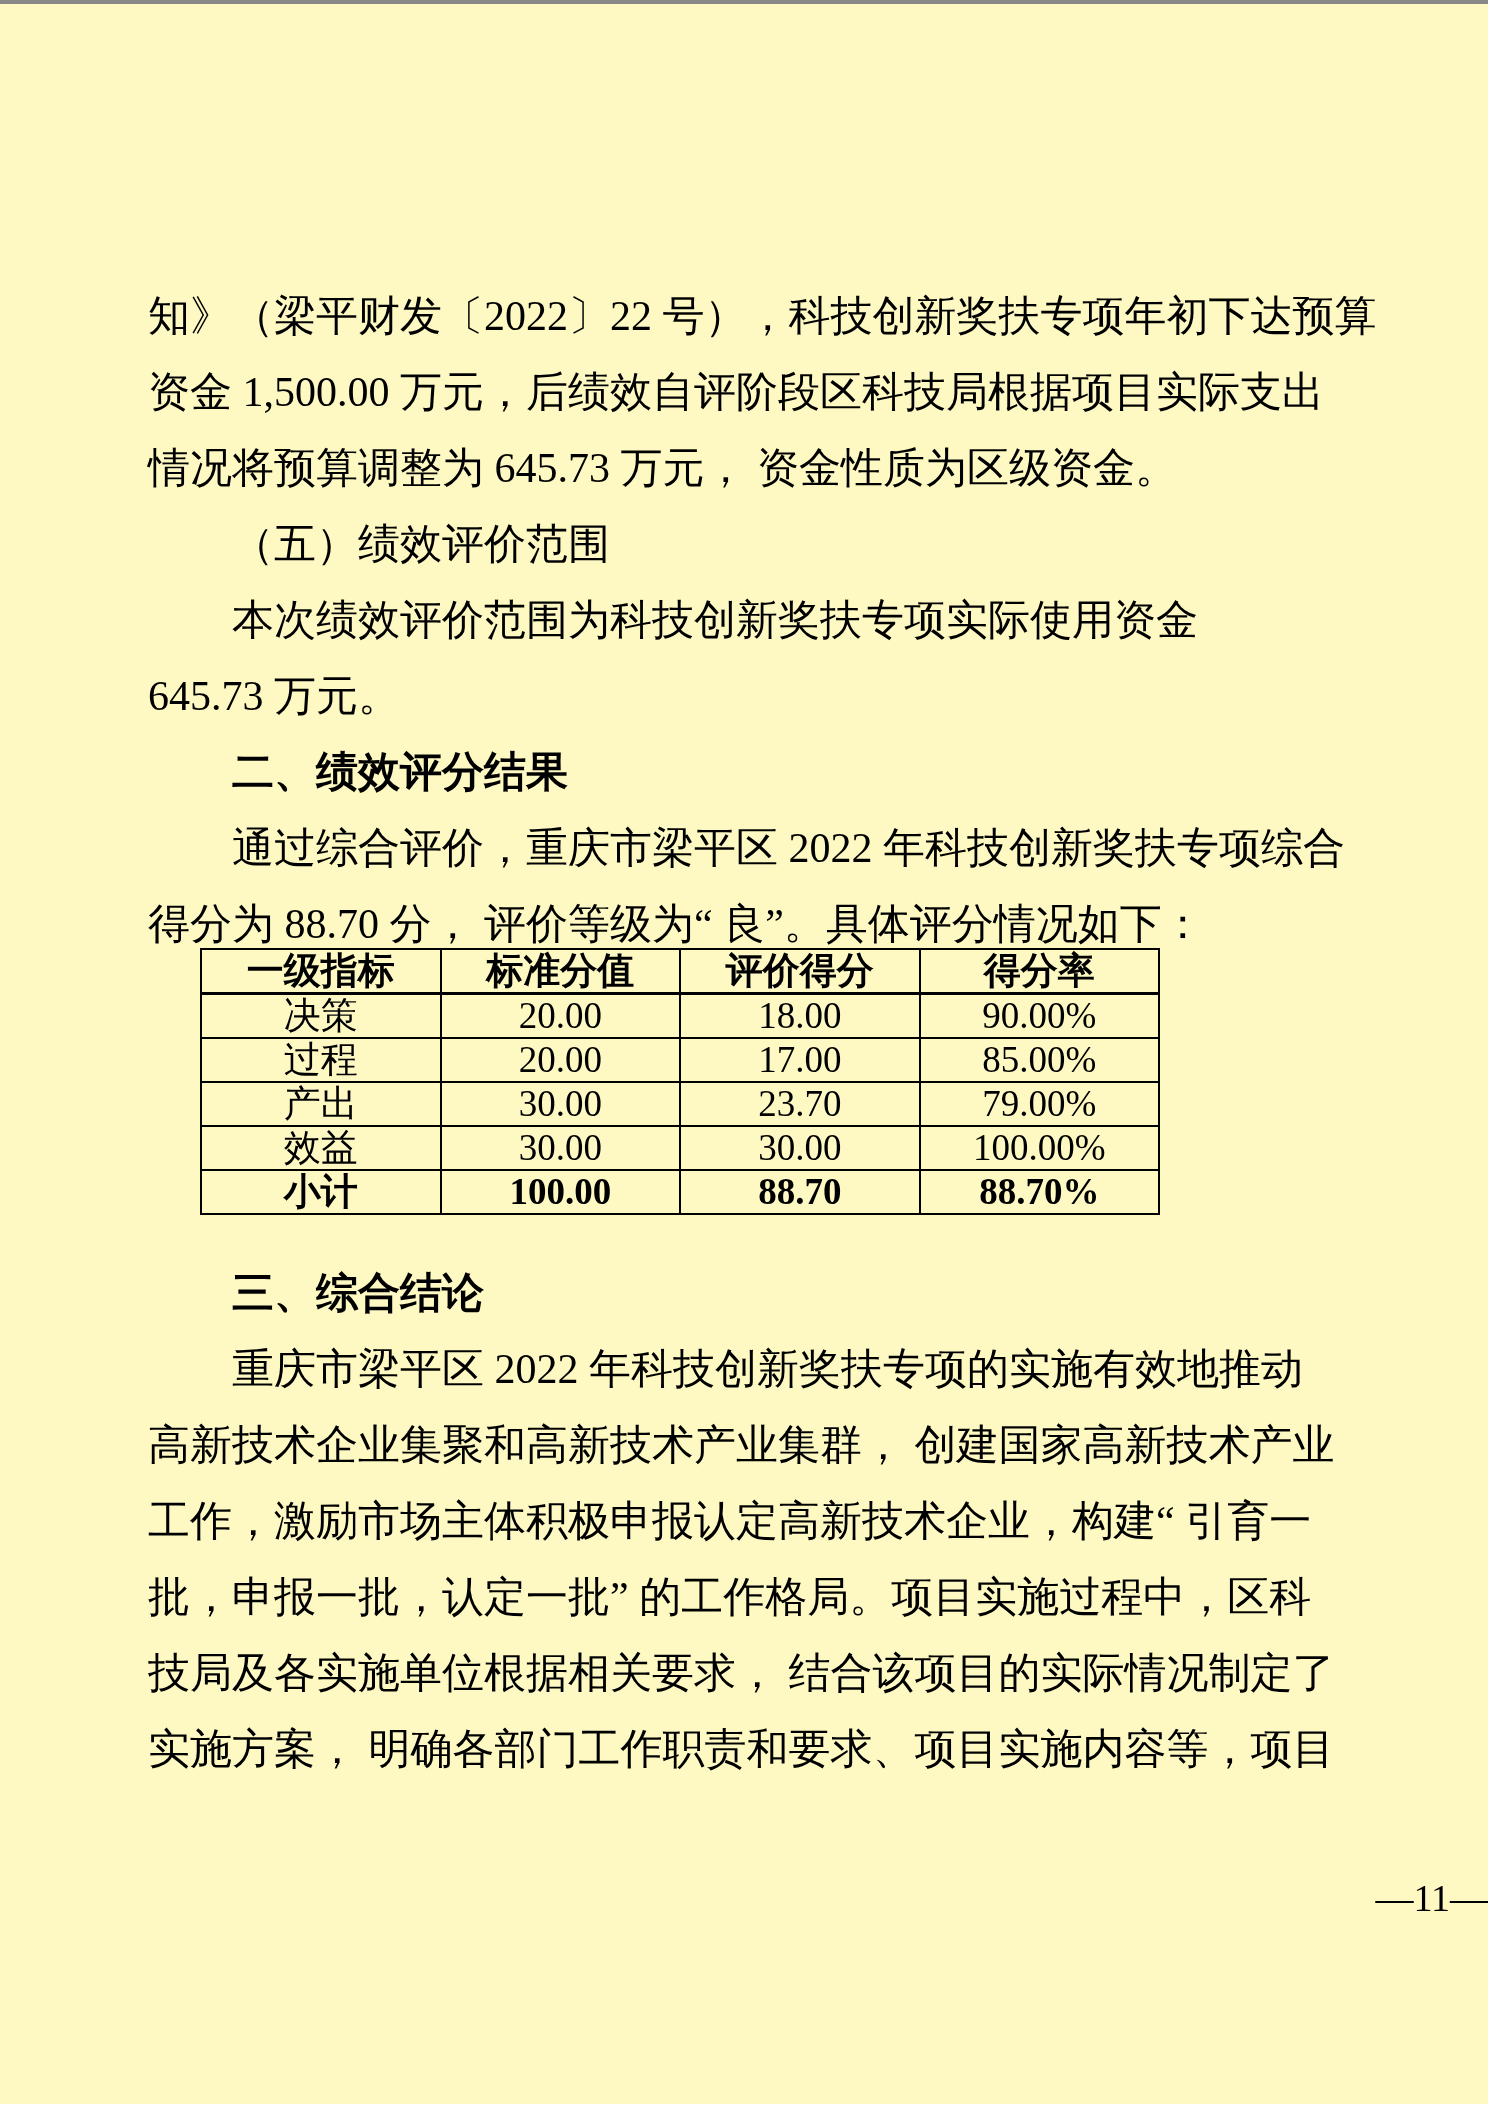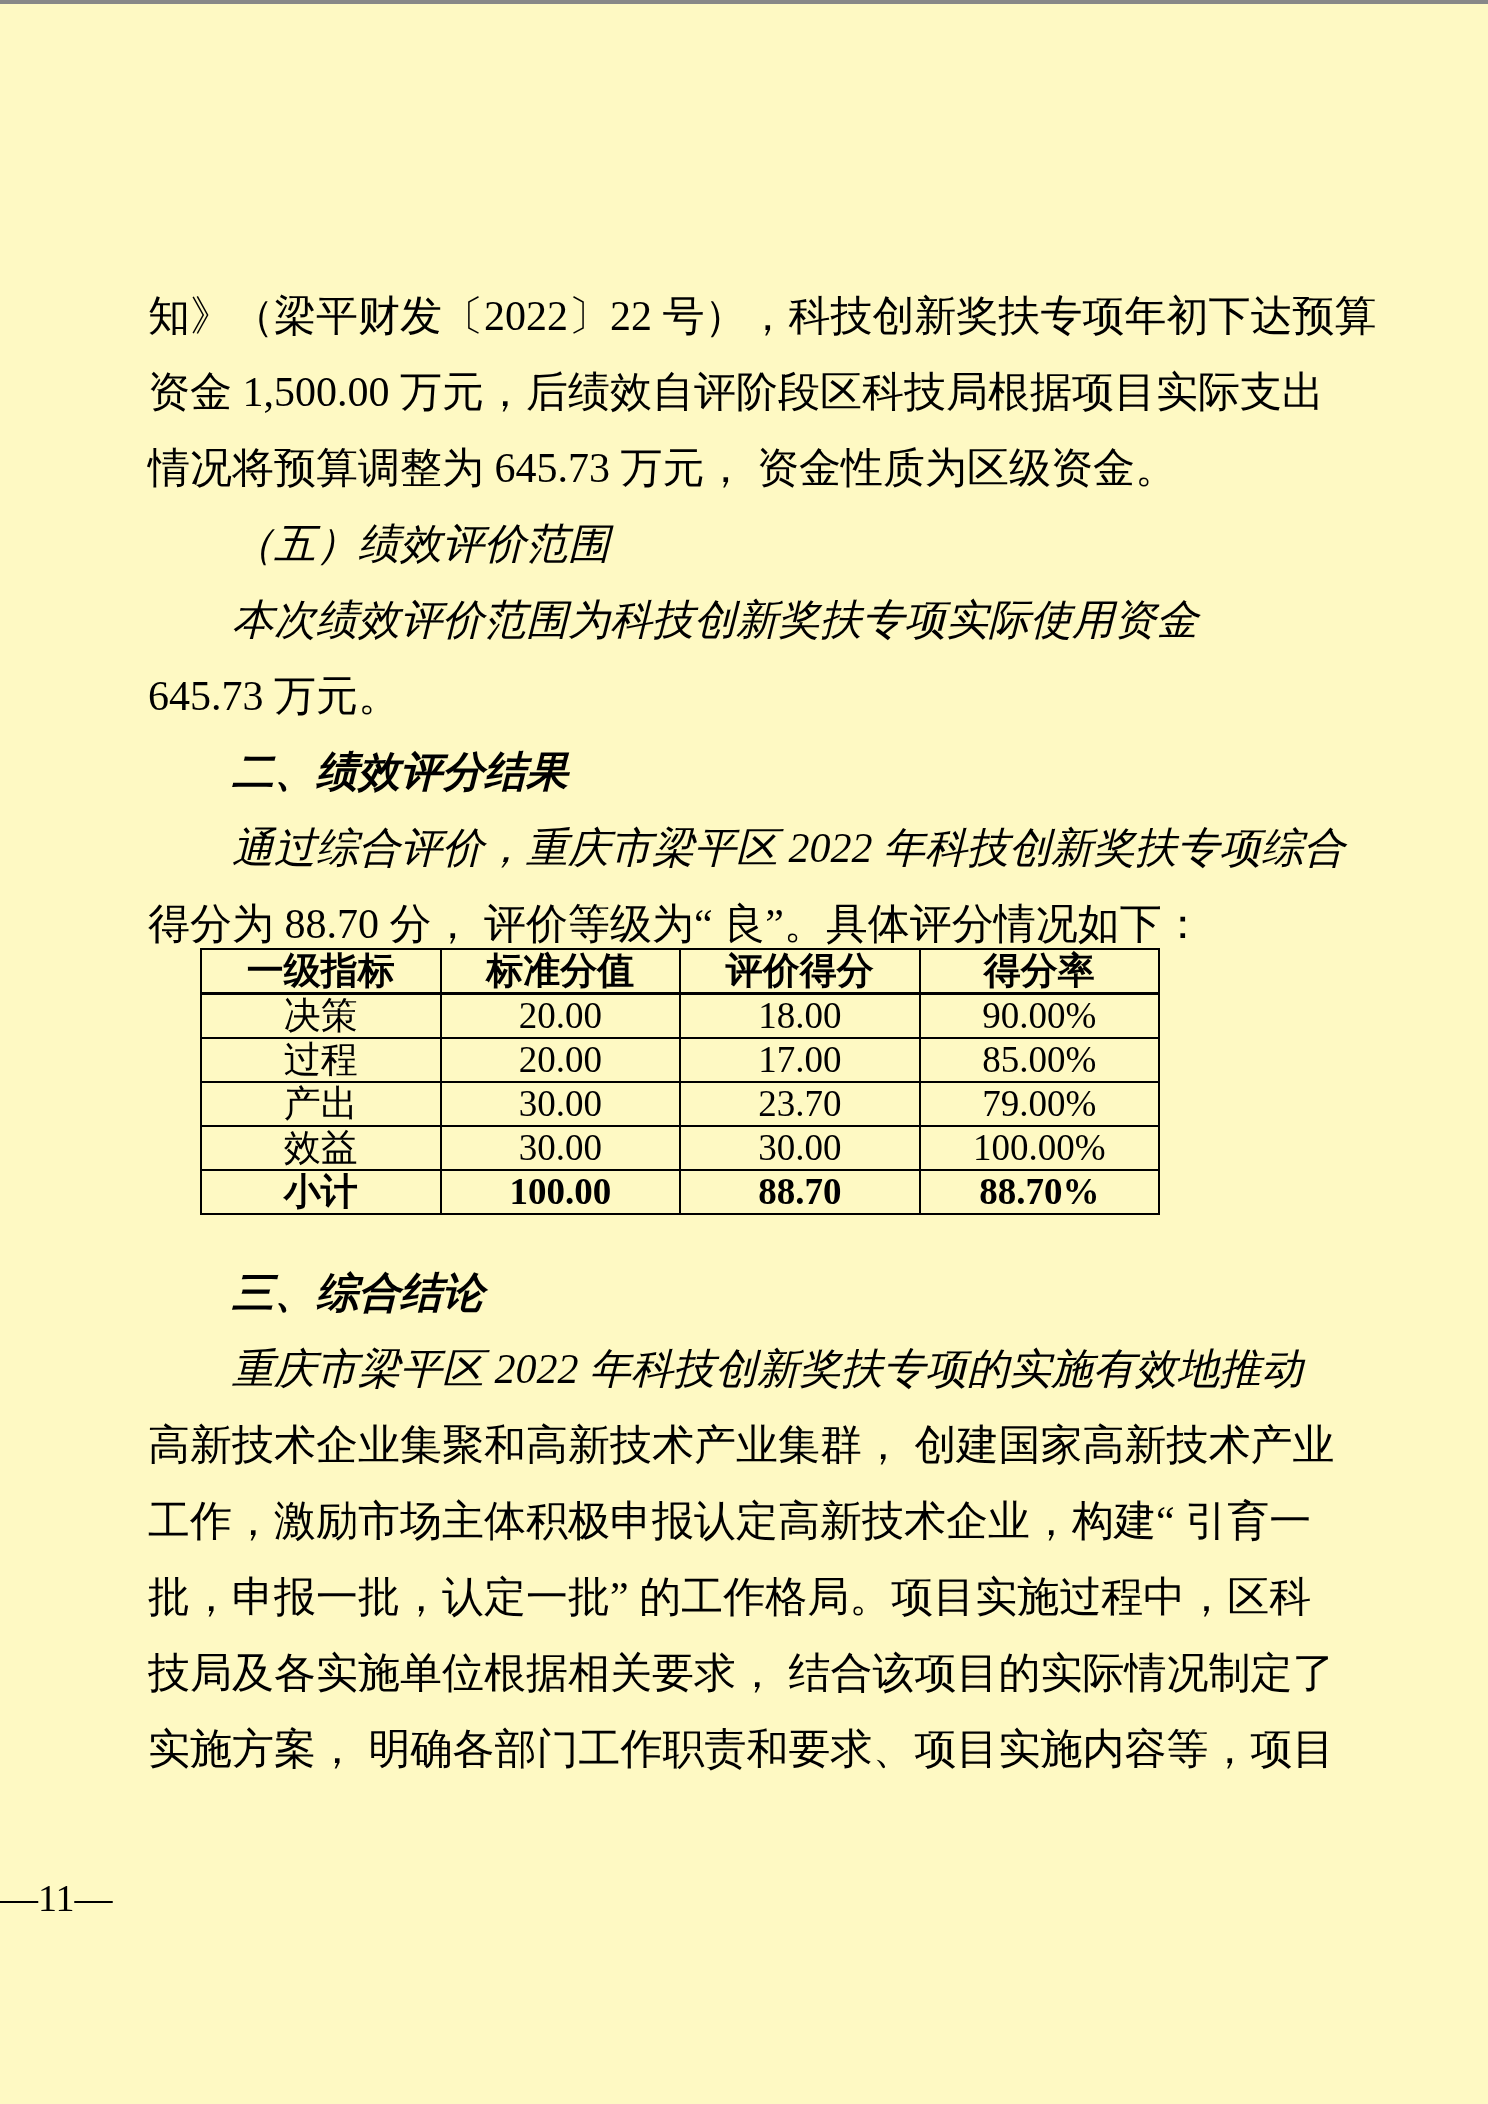--- a/index.html
+++ b/index.html
@@ -18,21 +18,21 @@
     left: 148px;
     top: 274px;
     width: 1196px;
   }
   .line {
     font-size: 42px;
     line-height: 76px;
     white-space: nowrap;
     letter-spacing: 0;
   }
-  .indent { padding-left: 84px; font-style: italic; }
+  .indent { padding-left: 84px; }
   .hei {
     font-family: "Liberation Sans", "DejaVu Sans", sans-serif;
     font-weight: bold;
   }
   table.score {
     border-collapse: collapse;
     table-layout: fixed;
     width: 960px;
     margin: -14px 0 40px 52px;
   }
@@ -49,21 +49,21 @@
   table.score th {
     font-weight: bold;
     border-bottom: 3px solid #000;
   }
   table.score tr.total td { font-weight: bold; }
   .footer {
     position: absolute;
     left: 0;
     top: 1872px;
     width: 100%;
-    text-align: left;
+    text-align: right;
     font-size: 38px;
     line-height: 44px;
   }
 </style>
 </head>
 <body>
 
 <div class="page">
   <div class="content">
 

